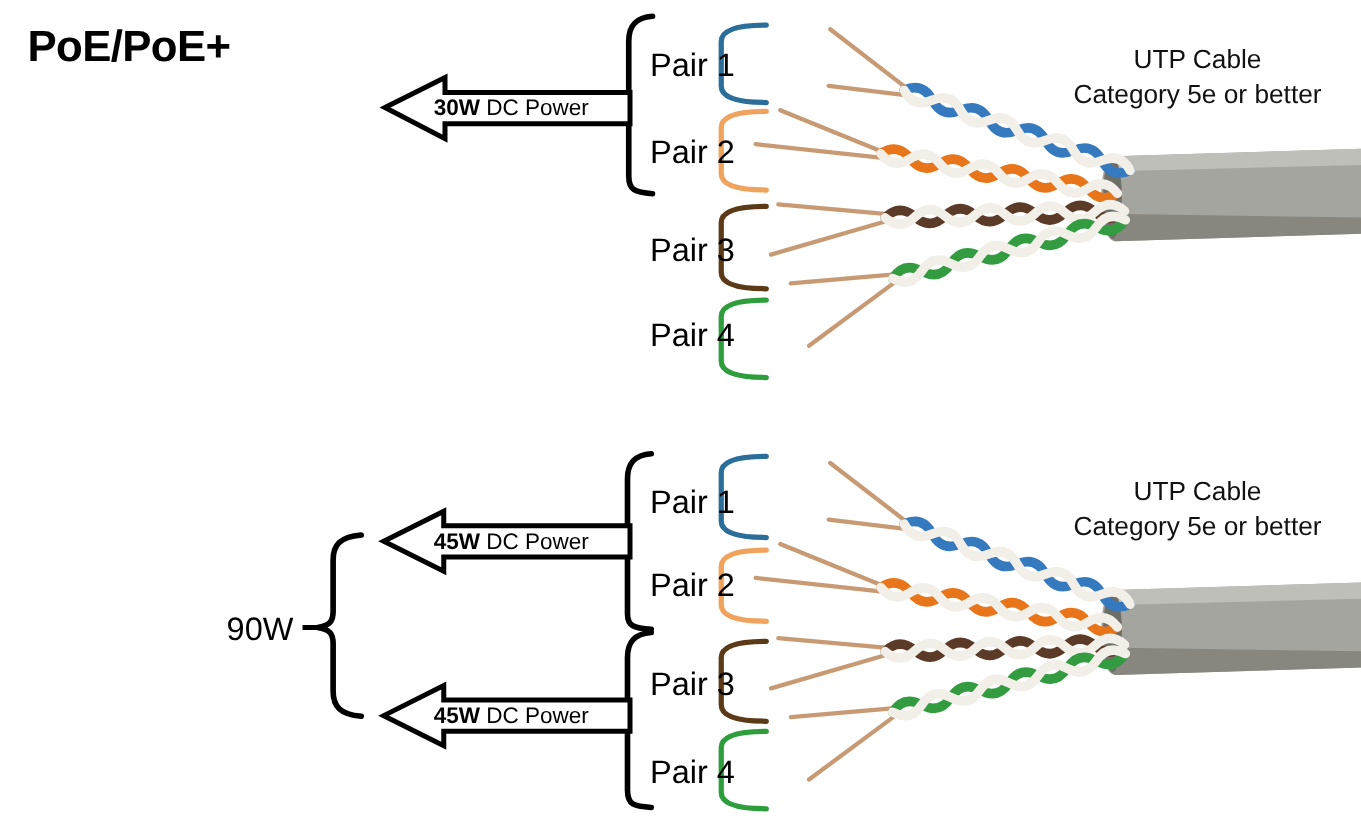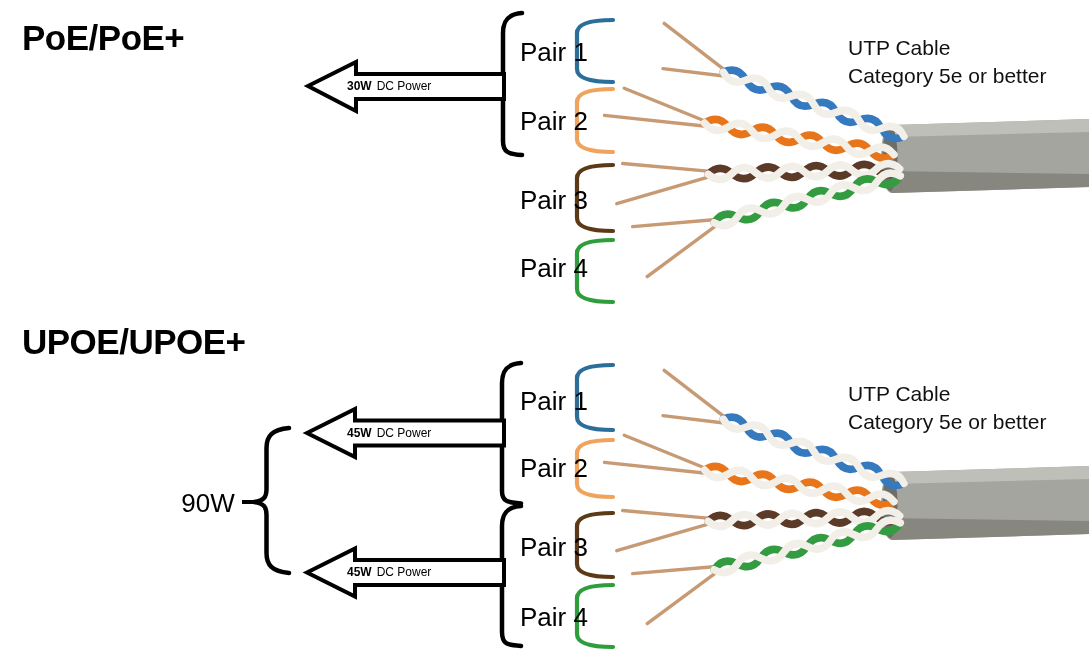--- a/index.html
+++ b/index.html
@@ -4,25 +4,25 @@
 <style>
   html,body{margin:0;padding:0;background:#fff;}
   body{width:1089px;height:662px;position:relative;overflow:hidden;
        font-family:"Liberation Sans", sans-serif;color:#000;}
   .stage{position:absolute;inset:0;width:945px;height:662px;}
   svg.linework{position:absolute;left:0;top:0;width:1089px;height:662px;}
 
   .abs{position:absolute;white-space:nowrap;}
   .title{font-size:35px;font-weight:bold;letter-spacing:-0.5px;}
   .pair-label{font-size:26px;line-height:22px;}
-  .arrow-text{font-size:12px;line-height:21px;}
+  .arrow-text{font-size:18px;line-height:21px;}
   .arrow-text .pw{font-weight:bold;}
   .arrow-text .lbl{margin-left:5px;}
   .total-power{font-size:26px;line-height:28px;width:64px;text-align:center;}
-  .cable-note{font-size:21px;line-height:28px;width:220px;color:#111;}
+  .cable-note{font-size:21px;line-height:28px;width:220px;text-align:center;color:#111;}
 
   
   .brace{fill:none;stroke:var(--ink);stroke-width:4.5;stroke-linecap:round;}
   .connector{fill:none;stroke:var(--ink);stroke-width:4;stroke-linecap:butt;}
   .arrow{fill:#ffffff;stroke:var(--ink);stroke-width:4;stroke-linejoin:miter;}
   .bracket{fill:none;stroke-width:4.2;stroke-linecap:round;}
   .bk-1{stroke:var(--pair1);} .bk-2{stroke:var(--pair2);}
   .bk-3{stroke:var(--pair3);} .bk-4{stroke:var(--pair4);}
 
   .jacket-base{fill:var(--jacketbase);}
@@ -114,21 +114,20 @@
   <div class="abs pair-label" style="left:520px;top:41px;">Pair 1</div>
   <div class="abs pair-label" style="left:520px;top:110px;">Pair 2</div>
   <div class="abs pair-label" style="left:520px;top:189px;">Pair 3</div>
   <div class="abs pair-label" style="left:520px;top:257px;">Pair 4</div>
 
   <div class="abs cable-note" style="left:848px;top:34px;">
     <div>UTP Cable</div>
     <div>Category 5e or better</div>
   </div>
 
-  <div class="abs title" style="left:22px;top:322px;">UPOE/UPOE+</div>
 
   <div class="abs total-power" style="left:176px;top:489px;">90W</div>
 
   <div class="abs arrow-text" style="left:347px;top:423px;">
     <span class="pw">45W</span><span class="lbl">DC Power</span>
   </div>
   <div class="abs arrow-text" style="left:347px;top:562px;">
     <span class="pw">45W</span><span class="lbl">DC Power</span>
   </div>
 

